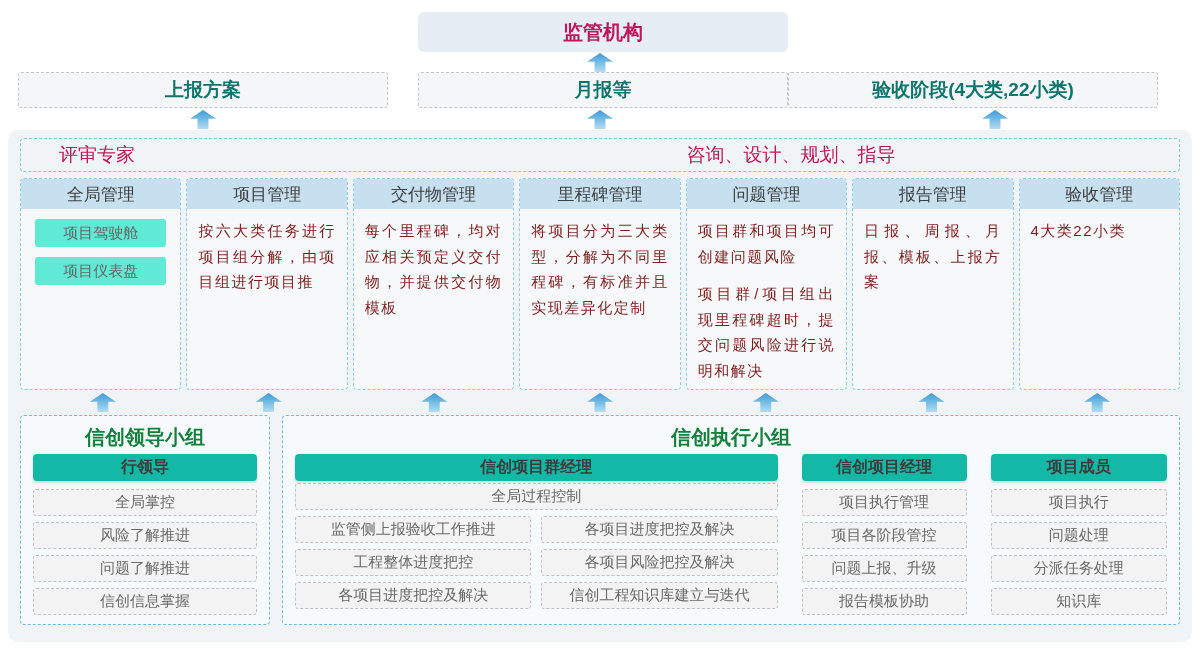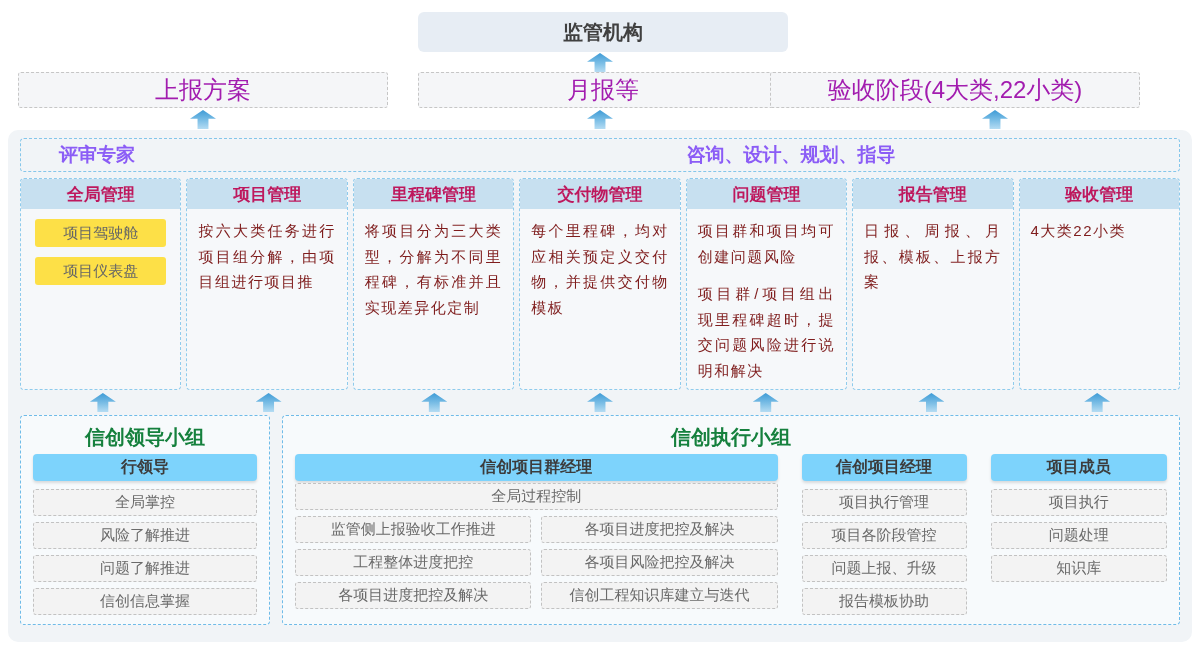--- a/index.html
+++ b/index.html
@@ -8,58 +8,58 @@
   .abs { position:absolute; }
 
   
   .up-arrow { width:26px; height:19px;
     background:linear-gradient(to bottom,#3e9bd6 0%,#7dbfe6 55%,#b5dcf3 100%);
     clip-path:polygon(50% 0,100% 46%,71% 46%,71% 100%,29% 100%,29% 46%,0 46%); }
 
   
   .regulator { left:418px; top:12px; width:370px; height:40px;
     background:#e7edf4; border-radius:6px; display:flex; align-items:center;
-    justify-content:center; font-size:20px; font-weight:bold; color:#404040; }
+    justify-content:center; font-size:20px; font-weight:bold; color:#be185d; }
   .flow-box { top:72px; height:36px; background:#f5f6f8;
     border:1px dashed #c6c6c6; border-radius:3px; display:flex; align-items:center;
-    justify-content:center; font-size:24px; font-weight:normal; color:#a21caf; }
+    justify-content:center; font-size:19px; font-weight:bold; color:#0f766e; }
 
   
   .main-wrap { left:8px; top:130px; width:1184px; height:512px;
     background:#f1f4f7; border-radius:10px; padding:8px 12px 0 12px; }
   .experts-bar { position:relative; height:34px; border:1px dashed #85c6ea;
     border-radius:4px; margin-bottom:6px; }
   .experts-bar .lbl { position:absolute; top:50%; transform:translateY(-50%);
-    font-size:19px; font-weight:bold; color:#8b5cf6; white-space:nowrap; }
+    font-size:19px; font-weight:normal; color:#be185d; white-space:nowrap; }
   .lbl-left { left:38px; }
   .lbl-mid { left:770px; transform:translate(-50%,-50%) !important; }
 
   .cols { display:flex; gap:5px; height:212px; }
   .col { flex:1; border:1px dashed #8fcbec; border-radius:4px; background:#f6f8fa;
     overflow:hidden; }
   .col-head { height:30px; background:#c7e0f0; display:flex; align-items:center;
-    justify-content:center; font-size:17px; font-weight:bold; color:#be185d; }
+    justify-content:center; font-size:17px; font-weight:normal; color:#404040; }
   .col-body { padding:9px 11px; font-size:15px; color:#7f1d1d; line-height:1.7;
     text-align:justify; letter-spacing:1.5px; }
   .col-body p + p { margin-top:12px; }
-  .chip { margin:10px 14px 0 14px; height:28px; background:#fde047; border-radius:3px;
+  .chip { margin:10px 14px 0 14px; height:28px; background:#5eead4; border-radius:3px;
     display:flex; align-items:center; justify-content:center; font-size:15px; color:#666; }
 
   .arrow-row { height:25px; display:flex; }
   .arrow-cell { flex:1; display:flex; justify-content:center; align-items:center; }
 
   
   .groups { display:flex; gap:12px; height:210px; }
   .group { border:1px dashed #6fbbe8; border-radius:4px; background:#f7fafc;
     padding:6px 12px 10px 12px; }
   .group-leader { width:250px; }
   .group-exec { flex:1; }
   .group-title { text-align:center; font-size:20px; font-weight:bold; color:#15803d;
     height:30px; line-height:30px; }
-  .role-head { height:27px; background:#7dd3fc; border-radius:4px;
+  .role-head { height:27px; background:#14b8a6; border-radius:4px;
     box-shadow:0 2px 3px rgba(0,0,0,0.13); display:flex; align-items:center;
     justify-content:center; font-size:16px; font-weight:bold; color:#3c3c3c; }
   .g-item { height:27px; border:1px dashed #c2c2c2; border-radius:3px; background:#f3f3f3;
     display:flex; align-items:center; justify-content:center; font-size:15px; color:#6a6a6a;
     white-space:nowrap; }
   .leader-stack { display:flex; flex-direction:column; gap:6px; margin-top:8px; }
   .group-leader .role-head { margin-top:2px; }
 
   .exec-cols { display:flex; gap:24px; margin-top:2px; }
   .exec-col-a { flex:506; }
@@ -70,21 +70,21 @@
   .exec-stack { display:flex; flex-direction:column; gap:6px; margin-top:8px; }
 </style>
 </head>
 <body>
 
 <div class="abs regulator">监管机构</div>
 <div class="abs up-arrow" style="left:587px; top:53px;"></div>
 
 <div class="abs flow-box" style="left:18px; width:370px;">上报方案</div>
 <div class="abs flow-box" style="left:418px; width:370px;">月报等</div>
-<div class="abs flow-box" style="left:770px; width:370px;text-align:right;">验收阶段(4大类,22小类)</div>
+<div class="abs flow-box" style="left:788px; width:370px;text-align:right;">验收阶段(4大类,22小类)</div>
 
 <div class="abs up-arrow" style="left:190px; top:110px;"></div>
 <div class="abs up-arrow" style="left:587px; top:110px;"></div>
 <div class="abs up-arrow" style="left:982px; top:110px;"></div>
 
 <div class="abs main-wrap">
 
   <div class="experts-bar">
     <span class="lbl lbl-left">评审专家</span>
     <span class="lbl lbl-mid">咨询、设计、规划、指导</span>
@@ -96,29 +96,29 @@
       <div class="chip">项目驾驶舱</div>
       <div class="chip">项目仪表盘</div>
     </div>
     <div class="col">
       <div class="col-head">项目管理</div>
       <div class="col-body">
           <p>按六大类任务进行项目组分解，由项目组进行项目推</p>
         </div>
     </div>
     <div class="col">
+      <div class="col-head">交付物管理</div>
+      <div class="col-body">
+          <p>每个里程碑，均对应相关预定义交付物，并提供交付物模板</p>
+        </div>
+    </div>
+    <div class="col">
       <div class="col-head">里程碑管理</div>
       <div class="col-body">
           <p>将项目分为三大类型，分解为不同里程碑，有标准并且实现差异化定制</p>
-        </div>
-    </div>
-    <div class="col">
-      <div class="col-head">交付物管理</div>
-      <div class="col-body">
-          <p>每个里程碑，均对应相关预定义交付物，并提供交付物模板</p>
         </div>
     </div>
     <div class="col">
       <div class="col-head">问题管理</div>
       <div class="col-body">
         <p>项目群和项目均可创建问题风险</p>
         <p>项目群/项目组出现里程碑超时，提交问题风险进行说明和解决</p>
       </div>
     </div>
     <div class="col">
@@ -194,19 +194,20 @@
             <div class="g-item">项目各阶段管控</div>
             <div class="g-item">问题上报、升级</div>
             <div class="g-item">报告模板协助</div>
           </div>
         </div>
         <div class="exec-col-c">
           <div class="role-head">项目成员</div>
           <div class="exec-stack">
             <div class="g-item">项目执行</div>
             <div class="g-item">问题处理</div>
+            <div class="g-item">分派任务处理</div>
             <div class="g-item">知识库</div>
           </div>
         </div>
       </div>
     </div>
   </div>
 </div>
 
 </body></html>

